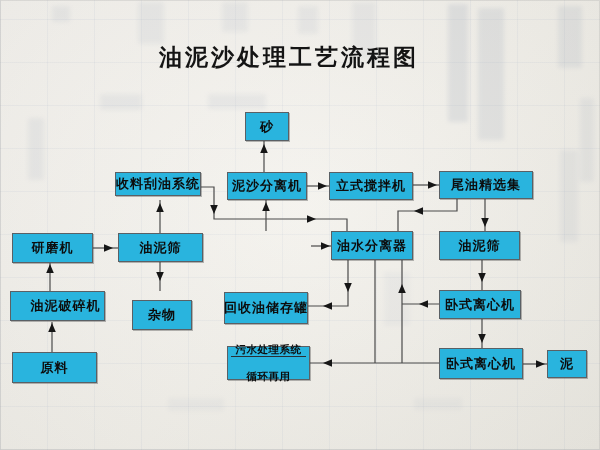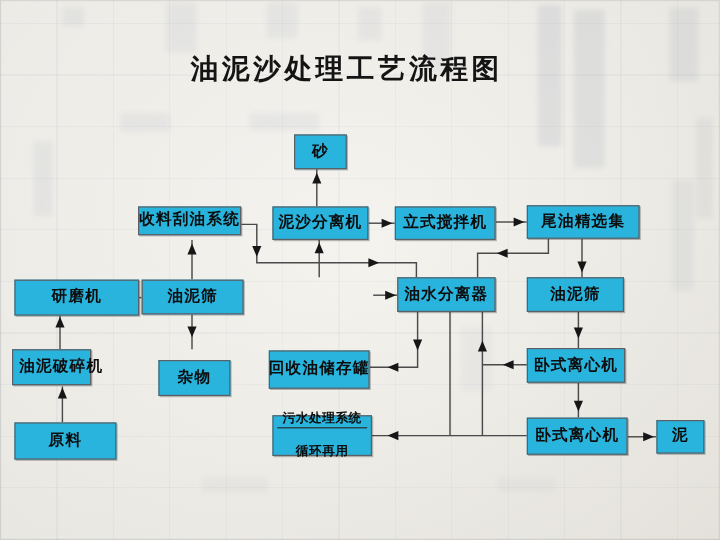--- a/index.html
+++ b/index.html
@@ -123,33 +123,33 @@
     </div>
     <div class="node" style="left: 227px; top: 172px; width: 80px; height: 28px; background: rgb(41, 180, 222);">
       <span class="node-label">泥沙分离机</span>
     </div>
     <div class="node" style="left: 329px; top: 172px; width: 84px; height: 28px; background: rgb(41, 180, 222);">
       <span class="node-label">立式搅拌机</span>
     </div>
     <div class="node" style="left: 439px; top: 171px; width: 94px; height: 28px; background: rgb(41, 180, 222);">
       <span class="node-label">尾油精选集</span>
     </div>
-    <div class="node" style="left: 12px; top: 233px; width: 104px; height: 30px; background: rgb(41, 180, 222);">
+    <div class="node" style="left: 12px; top: 233px; width: 81px; height: 30px; background: rgb(41, 180, 222);">
       <span class="node-label">研磨机</span>
     </div>
     <div class="node" style="left: 118px; top: 233px; width: 85px; height: 29px; background: rgb(41, 180, 222);">
       <span class="node-label">油泥筛</span>
     </div>
     <div class="node" style="left: 331px; top: 231px; width: 82px; height: 29px; background: rgb(41, 180, 222);">
       <span class="node-label">油水分离器</span>
     </div>
     <div class="node" style="left: 439px; top: 231px; width: 81px; height: 29px; background: rgb(41, 180, 222);">
       <span class="node-label">油泥筛</span>
     </div>
-    <div class="node" style="left: 10px; top: 291px; width: 66px; height: 30px; background: rgb(41, 180, 222); padding-left: 16px;">
+    <div class="node" style="left: 10px; top: 291px; width: 95px; height: 30px; background: rgb(41, 180, 222); padding-left: 16px;">
       <span class="node-label">油泥破碎机</span>
     </div>
     <div class="node" style="left: 132px; top: 300px; width: 60px; height: 30px; background: rgb(41, 180, 222);">
       <span class="node-label">杂物</span>
     </div>
     <div class="node" style="left: 224px; top: 292px; width: 84px; height: 32px; background: rgb(41, 180, 222);">
       <span class="node-label">回收油储存罐</span>
     </div>
     <div class="node" style="left: 439px; top: 290px; width: 82px; height: 29px; background: rgb(41, 180, 222);">
       <span class="node-label">卧式离心机</span>

